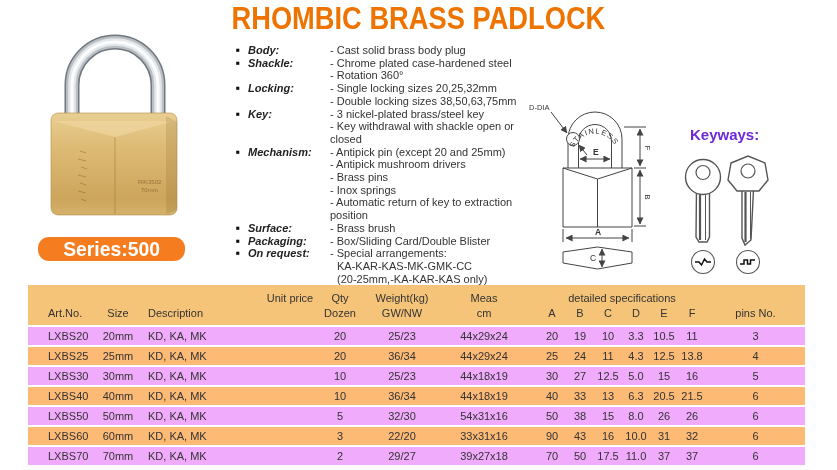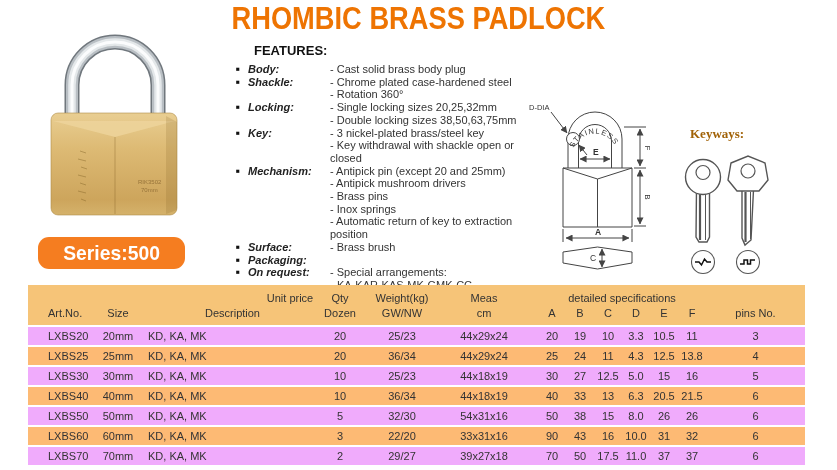--- a/index.html
+++ b/index.html
@@ -6,46 +6,46 @@
   .page{position:relative;width:837px;height:470px;background:#fff;overflow:hidden;
         font-family:"Liberation Sans",sans-serif;color:#333;}
 
   
   .title{position:absolute;top:0;left:0;width:100%;text-align:center;}
   .title span{display:inline-block;font-size:31px;font-weight:bold;color:#EE7402;
               letter-spacing:0px;transform:scaleX(.88) scaleY(1.04);transform-origin:center top;}
 
   
   .padlock-wrap{position:absolute;left:28px;top:33px;width:185px;height:200px;}
-  .series-badge{position:absolute;left:38px;top:237px;width:147px;height:32px;
+  .series-badge{position:absolute;left:38px;top:237px;width:147px;height:24px;
                 background:#F57D20;border-radius:11px;display:flex;align-items:center;justify-content:center;}
   .series-badge span{color:#fff;font-weight:bold;font-size:21px;transform:scaleX(.92);}
 
   
   .features{position:absolute;left:236px;top:44px;width:305px;font-size:11px;line-height:12.7px;}
   .features h3{margin:0 0 5px 18px;font-size:13px;line-height:14px;color:#111;}
   .feat-row{display:flex;}
   .feat-bullet{width:12px;font-size:6.5px;color:#111;line-height:12.7px;}
   .feat-label{width:82px;font-weight:bold;font-style:italic;color:#222;}
   .feat-text{flex:1;color:#333;}
   .feat-text.cont{padding-left:7px;}
 
   
   .diagram{position:absolute;left:523px;top:93px;}
-  .keyways-heading{position:absolute;left:690px;top:126px;font-size:13px;font-weight:bold;color:#a16207;font-family:Liberation Serif, serif;}
+  .keyways-heading{position:absolute;left:690px;top:126px;font-size:15px;font-weight:bold;color:#6d28d9;}
   .keys{position:absolute;left:681px;top:150px;}
 
   
   .spec-table{position:absolute;left:28px;top:285px;width:777px;font-size:11px;}
   .t-grid{display:grid;grid-template-columns:68px 44px 120px 60px 40px 84px 80px 14px 28px 28px 28px 28px 28px 28px 1fr;}
   .t-header{background:#F6C478;height:40px;padding-top:0;}
   .hc{display:flex;flex-direction:column;justify-content:flex-end;padding-bottom:4px;}
   .hc .ln{height:15px;line-height:15px;text-align:center;white-space:nowrap;color:#333;}
   .hc.c-art .ln{text-align:left;padding-left:20px;}
-  .hc.c-desc .ln{text-align:right;padding-left:8px;}
+  .hc.c-desc .ln{text-align:left;padding-left:8px;}
   .specs-group{grid-column:9/15;display:flex;flex-direction:column;justify-content:flex-end;padding-bottom:4px;}
   .specs-group .ln{height:15px;line-height:15px;text-align:center;white-space:nowrap;color:#333;}
   .spec-letters{display:grid;grid-template-columns:28px 28px 28px 28px 28px 28px;height:15px;}
   .spec-letters span{text-align:center;line-height:15px;color:#333;}
   .t-row{height:20px;border-top:2px solid #fff;box-sizing:border-box;}
   .t-row span{display:block;line-height:18px;text-align:center;white-space:nowrap;overflow:hidden;color:#333;}
   .t-row .c-art{text-align:left;padding-left:20px;}
   .t-row .c-desc{text-align:left;padding-left:8px;}
   .t-row.alt{background:#fdba74;}
   .t-row.base{background:#f0abfc;}
@@ -90,21 +90,20 @@
         <text x="113" y="159" font-size="6" fill="#97743a">70mm</text>
       </g>
     </svg>
   </div>
 
   <div class="series-badge">
     <span>Series:500</span>
   </div>
 
   <div class="features">
-    <h3>FEATURES:</h3>
     <div id="features-list">
         <div class="feat-row">
           <span class="feat-bullet">■</span>
           <span class="feat-label">Body:</span>
           <span class="feat-text">- Cast solid brass body plug</span>
         </div>
         <div class="feat-row">
           <span class="feat-bullet">■</span>
           <span class="feat-label">Shackle:</span>
           <span class="feat-text">- Chrome plated case-hardened steel</span>
@@ -160,20 +159,21 @@
           <span class="feat-text">- Automatic return of key to extraction position</span>
         </div>
         <div class="feat-row">
           <span class="feat-bullet">■</span>
           <span class="feat-label">Surface:</span>
           <span class="feat-text">- Brass brush</span>
         </div>
         <div class="feat-row">
           <span class="feat-bullet">■</span>
           <span class="feat-label">Packaging:</span>
+          <span class="feat-text">- Box/Sliding Card/Double Blister</span>
         </div>
         <div class="feat-row">
           <span class="feat-bullet">■</span>
           <span class="feat-label">On request:</span>
           <span class="feat-text">- Special arrangements:</span>
         </div>
         <div class="feat-row">
           <span class="feat-bullet"></span>
           <span class="feat-label"></span>
           <span class="feat-text cont">KA-KAR-KAS-MK-GMK-CC</span>

